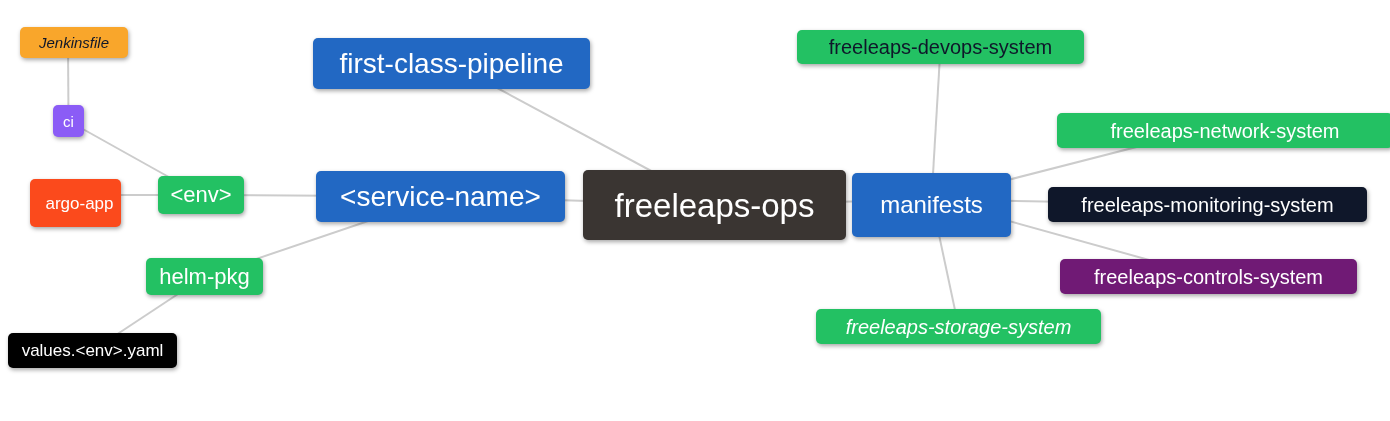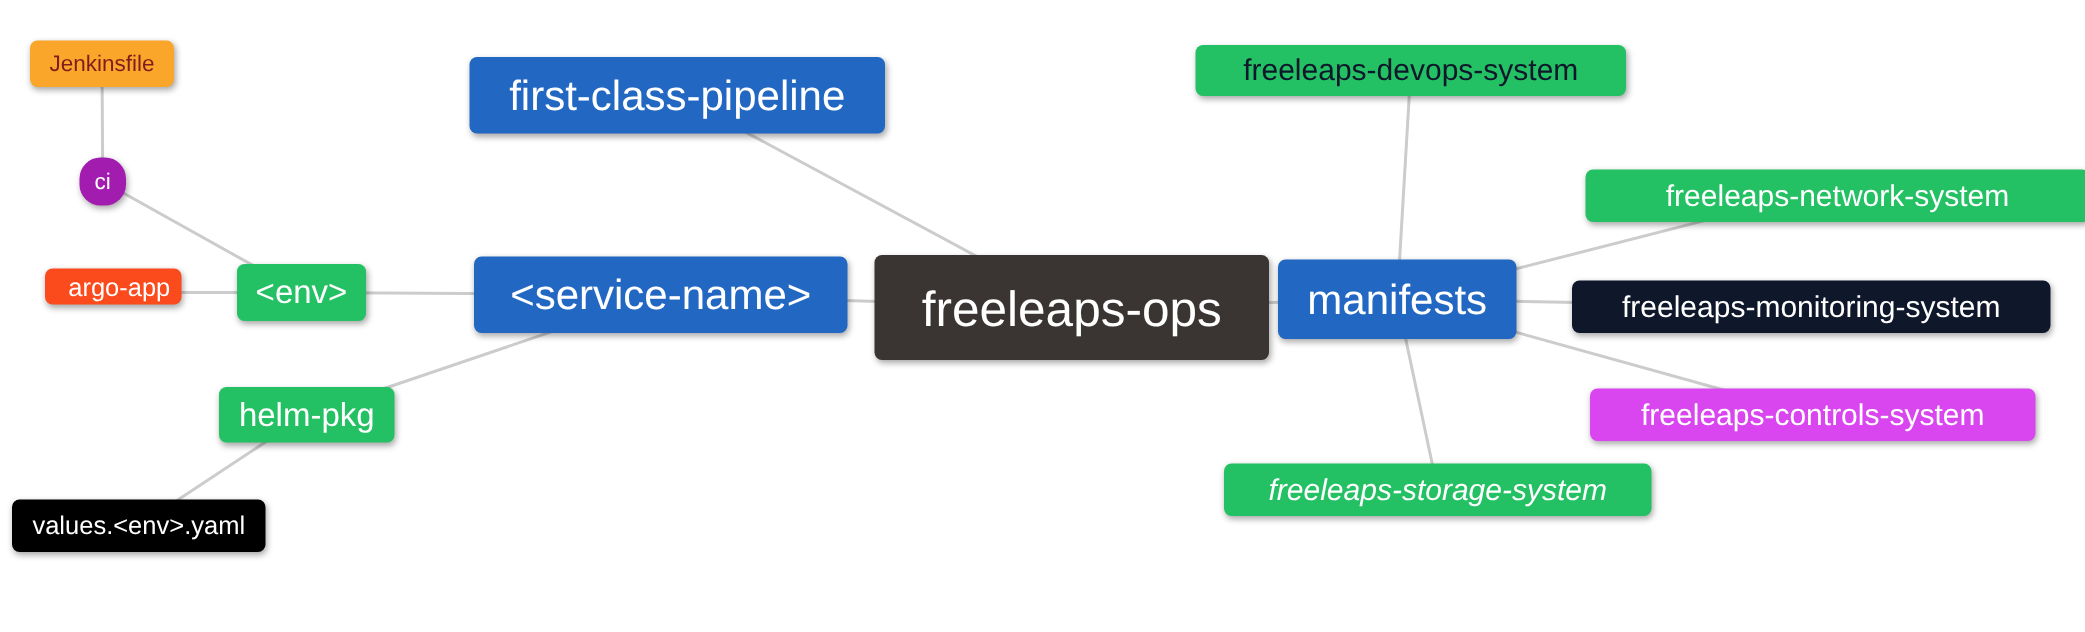--- a/index.html
+++ b/index.html
@@ -52,28 +52,28 @@
       <line x1="451.5" y1="63.5" x2="714.5" y2="205" stroke="#cccccc" stroke-width="2"></line>
       <line x1="714.5" y1="205" x2="931.5" y2="199.5" stroke="#cccccc" stroke-width="2"></line>
       <line x1="931.5" y1="199.5" x2="940.5" y2="47" stroke="#cccccc" stroke-width="2"></line>
       <line x1="931.5" y1="199.5" x2="1201" y2="130.5" stroke="#cccccc" stroke-width="2"></line>
       <line x1="931.5" y1="199.5" x2="1207.5" y2="204.5" stroke="#cccccc" stroke-width="2"></line>
       <line x1="931.5" y1="199.5" x2="1208.5" y2="276.5" stroke="#cccccc" stroke-width="2"></line>
       <line x1="931.5" y1="199.5" x2="958.5" y2="326.5" stroke="#cccccc" stroke-width="2"></line>
       <line x1="440.5" y1="196.5" x2="204.5" y2="276.5" stroke="#cccccc" stroke-width="2"></line>
       <line x1="204.5" y1="276.5" x2="92.5" y2="350.5" stroke="#cccccc" stroke-width="2"></line>
     </svg>
-<div class="node" style="left: 20px; top: 27px; width: 96px; height: 31px; font-size: 15px; background: rgb(249, 166, 43); color: #7f1d1d;">Jenkinsfile</div>
-    <div class="node" style="left: 53px; top: 105px; width: 31px; height: 32px; font-size: 15px; background: #a21caf; color: rgb(255, 255, 255); border-radius: 14px;">ci</div>
-    <div class="node" style="left: 30px; top: 179px; width: 91px; height: 24px; font-size: 17px; background: rgb(251, 74, 28); color: rgb(255, 255, 255); padding-left: 12px;">argo-app</div>
+<div class="node" style="left: 20px; top: 27px; width: 108px; height: 31px; font-size: 15px; background: rgb(249, 166, 43); color: #0f172a; font-style: italic;">Jenkinsfile</div>
+    <div class="node" style="left: 53px; top: 105px; width: 31px; height: 32px; font-size: 15px; background: #8b5cf6; color: rgb(255, 255, 255);">ci</div>
+    <div class="node" style="left: 30px; top: 179px; width: 91px; height: 48px; font-size: 17px; background: rgb(251, 74, 28); color: rgb(255, 255, 255); padding-left: 12px;">argo-app</div>
     <div class="node" style="left: 158px; top: 176px; width: 86px; height: 38px; font-size: 22px; background: rgb(35, 193, 99); color: rgb(255, 255, 255);">&lt;env&gt;</div>
     <div class="node" style="left: 313px; top: 38px; width: 277px; height: 51px; font-size: 28px; background: rgb(34, 104, 195); color: rgb(255, 255, 255);">first-class-pipeline</div>
     <div class="node" style="left: 316px; top: 171px; width: 249px; height: 51px; font-size: 28px; background: rgb(34, 104, 195); color: rgb(255, 255, 255);">&lt;service-name&gt;</div>
     <div class="node" style="left: 583px; top: 170px; width: 263px; height: 70px; font-size: 33px; background: rgb(58, 53, 50); color: rgb(255, 255, 255);">freeleaps-ops</div>
-    <div class="node" style="left: 852px; top: 173px; width: 159px; height: 53px; font-size: 28px; background: rgb(34, 104, 195); color: rgb(255, 255, 255);">manifests</div>
+    <div class="node" style="left: 852px; top: 173px; width: 159px; height: 64px; font-size: 24px; background: rgb(34, 104, 195); color: rgb(255, 255, 255);">manifests</div>
     <div class="node" style="left: 797px; top: 30px; width: 287px; height: 34px; font-size: 20px; background: rgb(35, 193, 99); color: #0f172a;">freeleaps-devops-system</div>
     <div class="node" style="left: 1057px; top: 113px; width: 336px; height: 35px; font-size: 20px; background: rgb(35, 193, 99); color: rgb(255, 255, 255);">freeleaps-network-system</div>
     <div class="node" style="left: 1048px; top: 187px; width: 319px; height: 35px; font-size: 20px; background: #0f172a; color: rgb(255, 255, 255); text-align: center;">freeleaps-monitoring-system</div>
-    <div class="node" style="left: 1060px; top: 259px; width: 297px; height: 35px; font-size: 20px; background: #d946ef; color: rgb(255, 255, 255);">freeleaps-controls-system</div>
+    <div class="node" style="left: 1060px; top: 259px; width: 297px; height: 35px; font-size: 20px; background: #701a75; color: rgb(255, 255, 255);">freeleaps-controls-system</div>
     <div class="node" style="left: 816px; top: 309px; width: 285px; height: 35px; font-size: 20px; background: rgb(35, 193, 99); color: rgb(255, 255, 255); font-style: italic;">freeleaps-storage-system</div>
     <div class="node" style="left: 146px; top: 258px; width: 117px; height: 37px; font-size: 22px; background: rgb(35, 193, 99); color: rgb(255, 255, 255);">helm-pkg</div>
     <div class="node" style="left: 8px; top: 333px; width: 169px; height: 35px; font-size: 17px; background: #000000; color: rgb(255, 255, 255);">values.&lt;env&gt;.yaml</div>
   </div>
 
 </body></html>

